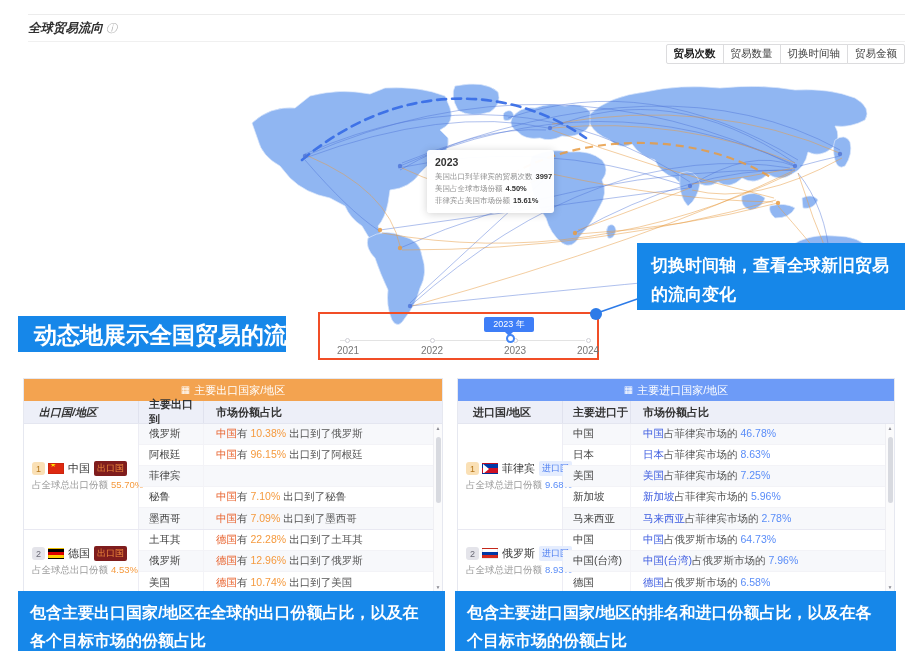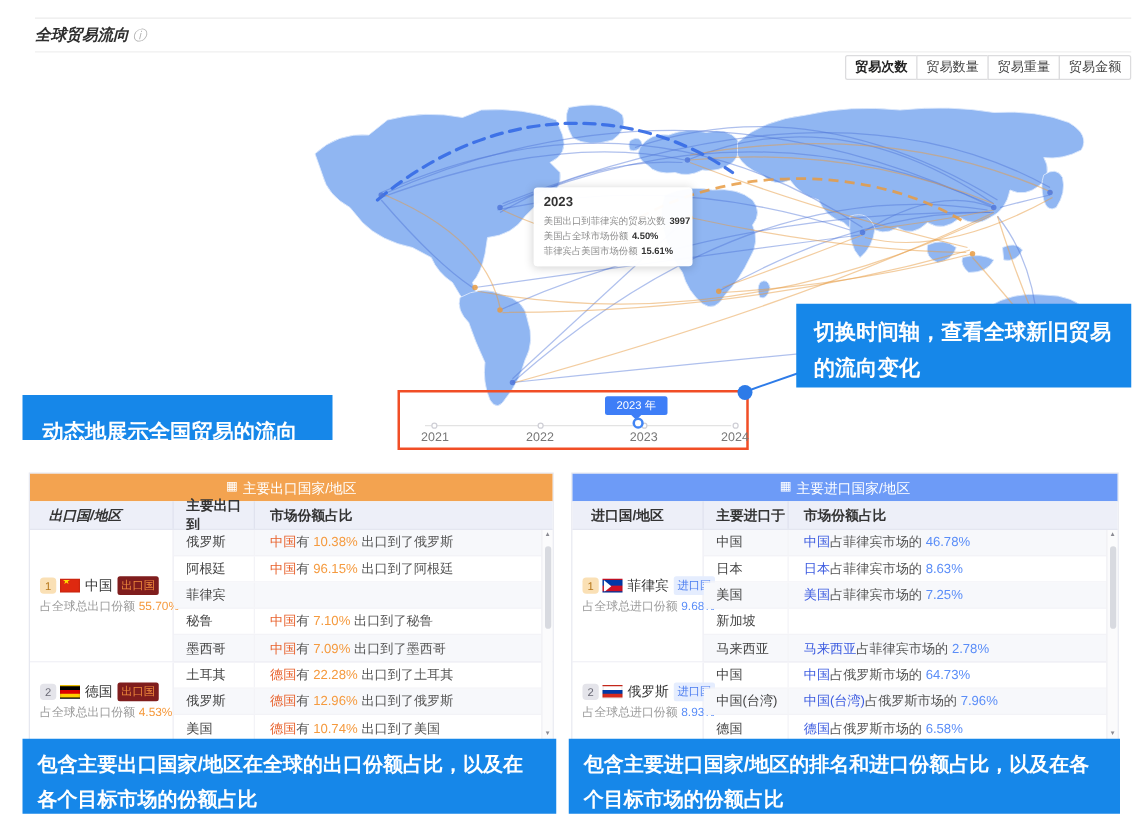--- a/index.html
+++ b/index.html
@@ -40,21 +40,21 @@
   .tl-dot { position:absolute; top:24px; width:5px; height:5px; border-radius:50%; background:#fff; border:1px solid #cfcfd6; }
   .tl-label { position:absolute; top:31px; width:44px; text-align:center; font-size:10px; color:#777; cursor:pointer; }
   .tl-handle { position:absolute; left:186px; top:20px; width:9px; height:9px; border-radius:50%; background:#fff; border:2px solid #4285f4; cursor:pointer; z-index:2; }
   .tl-tip { position:absolute; left:164px; top:3px; width:50px; height:15px; background:var(--timeline-blue,#3E7EF7); border-radius:2px;
     color:#fff; font-size:9px; text-align:center; line-height:15px; }
   .tl-tip:after { content:""; position:absolute; left:50%; bottom:-4px; margin-left:-4px; border:4px solid transparent; border-top-color:var(--timeline-blue,#3E7EF7); border-bottom:none; }
   .pointer-dot { position:absolute; left:590px; top:308px; width:12px; height:12px; border-radius:50%; background:#2d7be8; z-index:4; }
   .pointer-line { position:absolute; left:598px; top:294px; z-index:4; }
 
   .note { position:absolute; background:var(--accent-blue,#1687E9); color:#fff; font-weight:700; z-index:6; }
-  .note-map-left { left:18px; top:316px; width:248px; height:36px; font-size:17px; line-height:36px; padding:12px 16px; white-space:nowrap; }
+  .note-map-left { left:18px; top:316px; width:268px; height:36px; font-size:23px; line-height:36px; padding:1px 16px; white-space:nowrap; }
   .note-map-right { left:637px; top:243px; width:268px; height:67px; font-size:17px; line-height:1.7; padding:9px 14px; }
   .note-table { top:591px; height:60px; font-size:16px; line-height:1.75; padding:8px 12px; }
   .note-table-left { left:18px; width:427px; }
   .note-table-right { left:455px; width:441px; }
 
   
   .trade-table { position:absolute; top:378px; border:1px solid #e6e8f0; background:#fff; }
   .t-export { left:23px; width:420px; }
   .t-import { left:457px; width:438px; }
   .banner { height:22px; display:flex; align-items:center; justify-content:center; gap:4px; color:#fff; font-size:11px; }
@@ -109,21 +109,21 @@
 
 <div class="stage">
 
   <div class="top-line"></div>
   <div class="panel-title"><span>全球贸易流向</span><span class="info-icon">ⓘ</span></div>
   <div class="title-divider"></div>
 
   <div class="metric-tabs">
     <button class="metric-tab active">贸易次数</button>
     <button class="metric-tab">贸易数量</button>
-    <button class="metric-tab">贸易重量</button>
+    <button class="metric-tab">切换时间轴</button>
     <button class="metric-tab">贸易金额</button>
   </div>
 
   <div class="map-wrap">
     <svg width="660" height="282" viewBox="0 0 660 282">
       <g class="land">
         <path d="M8,62 L2,45 Q20,28 45,30 L60,18 Q90,10 120,16 L135,10 Q170,8 195,18 L200,30 Q205,45 190,52 L198,60 Q200,75 185,80 L170,95 Q160,110 140,112 L138,125 Q135,140 128,148 L132,160 Q125,168 118,158 L112,148 Q100,140 95,128 L80,120 Q55,115 40,100 L30,88 Q12,78 8,62 Z"></path>
         <path d="M205,8 Q235,2 248,14 Q252,26 240,34 Q220,40 208,32 Q200,18 205,8 Z"></path>
         <path d="M118,160 Q135,150 152,158 Q170,162 172,178 Q178,195 170,210 Q165,228 155,240 Q148,252 142,242 Q136,228 138,212 Q130,195 125,180 Q115,170 118,160 Z"></path>
         <path d="M255,34 Q262,30 264,38 Q260,44 254,42 Q252,36 255,34 Z"></path>
@@ -328,20 +328,21 @@
           <div class="row">
             <div class="dest">日本</div>
             <div class="share"><span class="bc">日本</span><span>占菲律宾市场的</span><span class="pct bp">8.63%</span></div>
           </div>
           <div class="row alt">
             <div class="dest">美国</div>
             <div class="share"><span class="bc">美国</span><span>占菲律宾市场的</span><span class="pct bp">7.25%</span></div>
           </div>
           <div class="row">
             <div class="dest">新加坡</div>
+            <div class="share"><span class="bc">新加坡</span><span>占菲律宾市场的</span><span class="pct bp">5.96%</span></div>
           </div>
           <div class="row alt">
             <div class="dest">马来西亚</div>
             <div class="share"><span class="bc">马来西亚</span><span>占菲律宾市场的</span><span class="pct bp">2.78%</span></div>
           </div>
         </div>
       </div>
       <div class="group">
         <div class="gcell">
           <div class="gline1">

